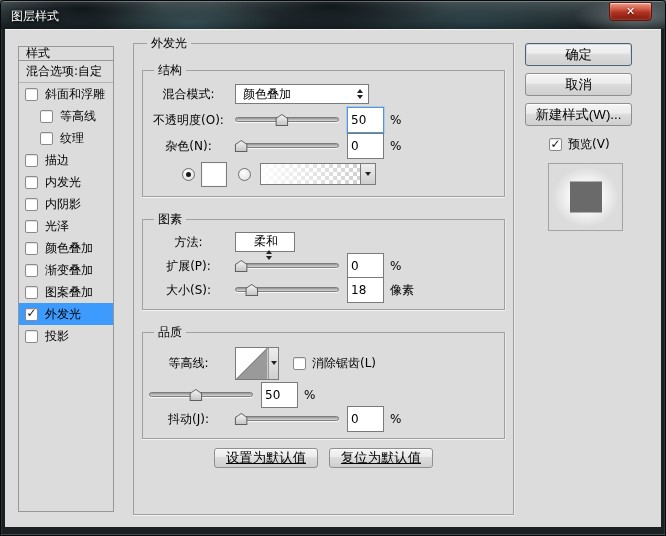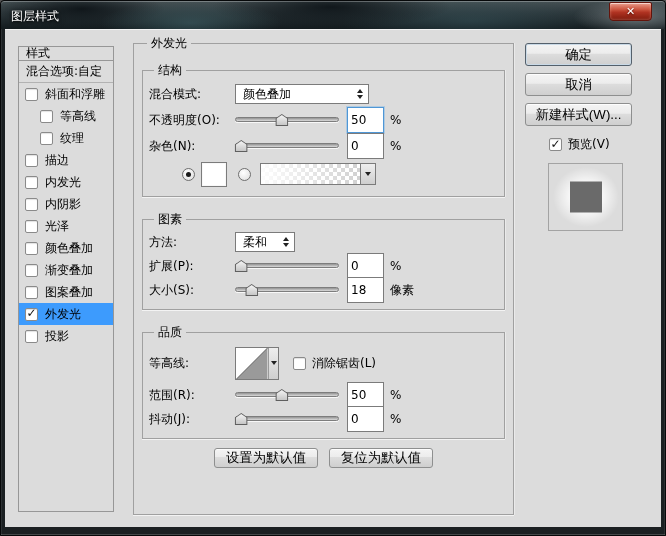--- a/index.html
+++ b/index.html
@@ -49,39 +49,39 @@
   
   fieldset { border:1px solid #a0a0a0; box-shadow: 0 1px 0 rgba(255,255,255,.65), 1px 0 0 rgba(255,255,255,.4); }
   legend { padding:0 4px; margin-left:5px; }
 
   .outer-fs { position:absolute; left:128px; top:6px; width:381px; height:480px; padding:4px 8px 0 8px; }
   .inner-fs { margin-top:6px; padding:2px 6px 7px 6px; }
   .fs-gap { margin-top:14px; }
 
   .row { display:flex; align-items:center; height:26px; }
   .row-sm { height:24px; }
-  .lbl { width:86px; text-align:left; padding-right:7px; white-space:nowrap; }
+  .lbl { width:86px; text-align:center; padding-right:7px; white-space:nowrap; }
 
   .slider { position:relative; width:104px; height:12px; }
   .track { position:absolute; left:0; right:0; top:3px; height:5px; border:1px solid #7d7d7d; border-radius:3px;
            background: linear-gradient(180deg,#939393,#dadada); box-shadow: 0 1px 0 rgba(255,255,255,.8); }
   .thumb { position:absolute; top:0; width:13px; height:12px; transform:translateX(-50%);
            background:#5f5f5f; clip-path: polygon(50% 0, 100% 38%, 100% 100%, 0 100%, 0 38%); }
   .thumb::after { content:""; position:absolute; inset:1px; background:linear-gradient(180deg,#f4f4f4,#c6c6c6);
            clip-path: polygon(50% 0, 100% 38%, 100% 100%, 0 100%, 0 38%); }
 
   .val { width:37px; height:26px; margin-left:8px; border:1px solid #7b7b7b; background:#fff;
          font: 12px "DejaVu Sans", sans-serif; padding:0 3px; }
   .val.focused { border:1px solid #4f97d6; box-shadow: 0 0 0 1px rgba(120,180,230,.45); }
   .unit { margin-left:6px; }
 
   .ddl { height:20px; background:#fff; border:1px solid #7b7b7b; display:flex; align-items:center;
          padding:0 5px 0 7px; justify-content:space-between; cursor:default; }
   .ddl-blend { width:134px; }
-  .ddl-tech { width:60px; margin-left:0; }
+  .ddl-tech { width:60px; margin-left:0;flex-direction:column; }
   .spin { display:flex; flex-direction:column; align-items:center; gap:2px; margin-left:6px; }
   .tri-up { width:0; height:0; border-left:3px solid transparent; border-right:3px solid transparent; border-bottom:4px solid #222; }
   .tri-dn { width:0; height:0; border-left:3px solid transparent; border-right:3px solid transparent; border-top:4px solid #222; }
 
   
   .swatch-row { height:30px; display:flex; align-items:center; padding-left:33px; }
   .radio { width:13px; height:13px; border-radius:50%; border:1px solid #6f6f6f;
            background: radial-gradient(circle at 40% 35%, #fff, #dcdcdc); position:relative; }
   .radio.on::after { content:""; position:absolute; left:3px; top:3px; width:5px; height:5px; border-radius:50%; background:#1a1a1a; }
   .swatch { width:26px; height:25px; background:#fff; border:1px solid #7b7b7b; margin-left:6px; box-shadow: inset 0 0 0 1px #f8f8f8; }
@@ -98,21 +98,21 @@
   
   .contour-row { height:40px; display:flex; align-items:center; }
   .contour-widget { display:flex; height:33px; border:1px solid #7b7b7b; background:#fff; }
   .contour-thumb { width:32px; height:100%; display:block; }
   .contour-arrow { width:10px; border-left:1px solid #9a9a9a; background:linear-gradient(180deg,#eee,#cfcfcf);
       display:flex; align-items:center; justify-content:center; }
   .aa-check { margin-left:14px; }
   .aa-label { margin-left:6px; }
 
   
-  .footer-row { display:flex; justify-content:center; gap:11px; margin-top:9px; }
+  .footer-row { display:flex; justify-content:center; gap:11px; margin-top:9px;text-decoration:underline; }
   .btn { border:1px solid #8e8f8f; border-radius:3px; color:#000; text-align:center; cursor:default;
          background: linear-gradient(180deg,#f4f4f4 0%,#ececec 45%,#ddd 46%,#cfcfcf 100%);
          box-shadow: inset 0 1px 0 rgba(255,255,255,.8); }
   .btn-sm { height:20px; padding:0 11px; line-height:18px; }
   .right-col { position:absolute; left:520px; top:14px; width:123px; }
   .btn-lg { height:23px; line-height:21px; width:107px; margin-bottom:7px; }
   .btn-default { border-color:#54606b; box-shadow: inset 0 0 0 1px #c9d9e6, inset 0 1px 0 rgba(255,255,255,.8); }
   .preview-row { display:flex; align-items:center; margin:3px 0 0 24px; }
   .preview-label { margin-left:6px; }
   .preview-box { position:relative; width:75px; height:68px; border:1px solid #a3a3a3; margin:10px 0 0 23px;
@@ -308,21 +308,20 @@
             <span class="contour-arrow">
                 <span class="tri-dn-sm"></span>
               </span>
           </span>
           <span class="cb aa-check">
               <span class="mark"></span>
             </span>
           <span class="aa-label">消除锯齿(L)</span>
         </div>
         <div class="row row-sm">
-          <span class="lbl">范围(R):</span>
           <div class="slider">
             <div class="track"></div>
             <div class="thumb" style="left:45%"></div>
           </div>
           <input class="val" value="50" style="">
           <span class="unit">%</span>
         </div>
         <div class="row row-sm">
           <span class="lbl">抖动(J):</span>
           <div class="slider">

